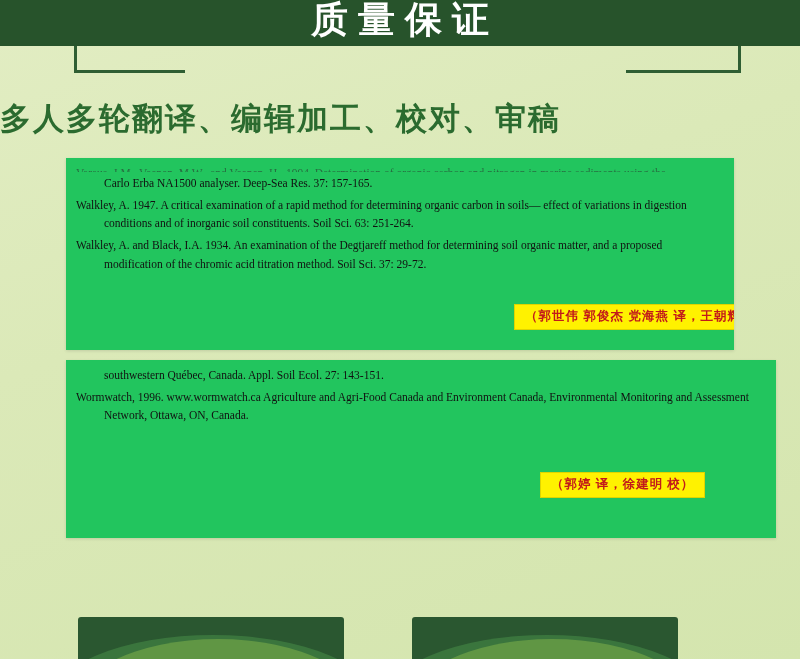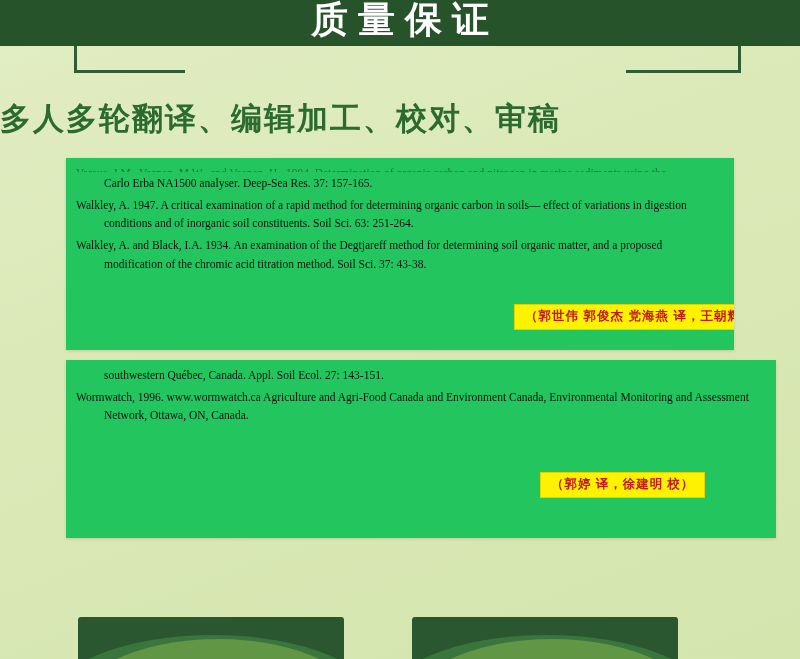--- a/index.html
+++ b/index.html
@@ -166,21 +166,21 @@
 <div class="frame-left"></div>
 <div class="frame-right"></div>
 
 <div class="subtitle">多人多轮翻译、编辑加工、校对、审稿</div>
 
 <div class="doc-card" id="doc-card-1">
   <div class="ref-list">
     <p class="ref-item clipped">Varaus, J.M., Veenen, M.W., and Veenen, H., 1994. Determination of organic carbon and nitrogen in marine sediments using the</p>
     <p class="ref-item indent-more">Carlo Erba NA1500 analyser. Deep-Sea Res. 37: 157-165.</p>
     <p class="ref-item">Walkley, A. 1947. A critical examination of a rapid method for determining organic carbon in soils— effect of variations in digestion conditions and of inorganic soil constituents. Soil Sci. 63: 251-264.</p>
-    <p class="ref-item">Walkley, A. and Black, I.A. 1934. An examination of the Degtjareff method for determining soil organic matter, and a proposed modification of the chromic acid titration method. Soil Sci. 37: 43-38.</p>
+    <p class="ref-item">Walkley, A. and Black, I.A. 1934. An examination of the Degtjareff method for determining soil organic matter, and a proposed modification of the chromic acid titration method. Soil Sci. 37: 29-72.</p>
   </div>
   <div class="credit" id="credit-1">（郭世伟  郭俊杰  党海燕  译，王朝辉  校）</div>
 </div>
 
 <div class="doc-card" id="doc-card-2">
   <div class="ref-list">
     <p class="ref-item indent-more">southwestern Québec, Canada. Appl. Soil Ecol. 27: 143-151.</p>
     <p class="ref-item">Wormwatch, 1996. www.wormwatch.ca Agriculture and Agri-Food Canada and Environment Canada, Environmental Monitoring and Assessment Network, Ottawa, ON, Canada.</p>
   </div>
   <div class="credit" id="credit-2">（郭婷  译，徐建明  校）</div>

